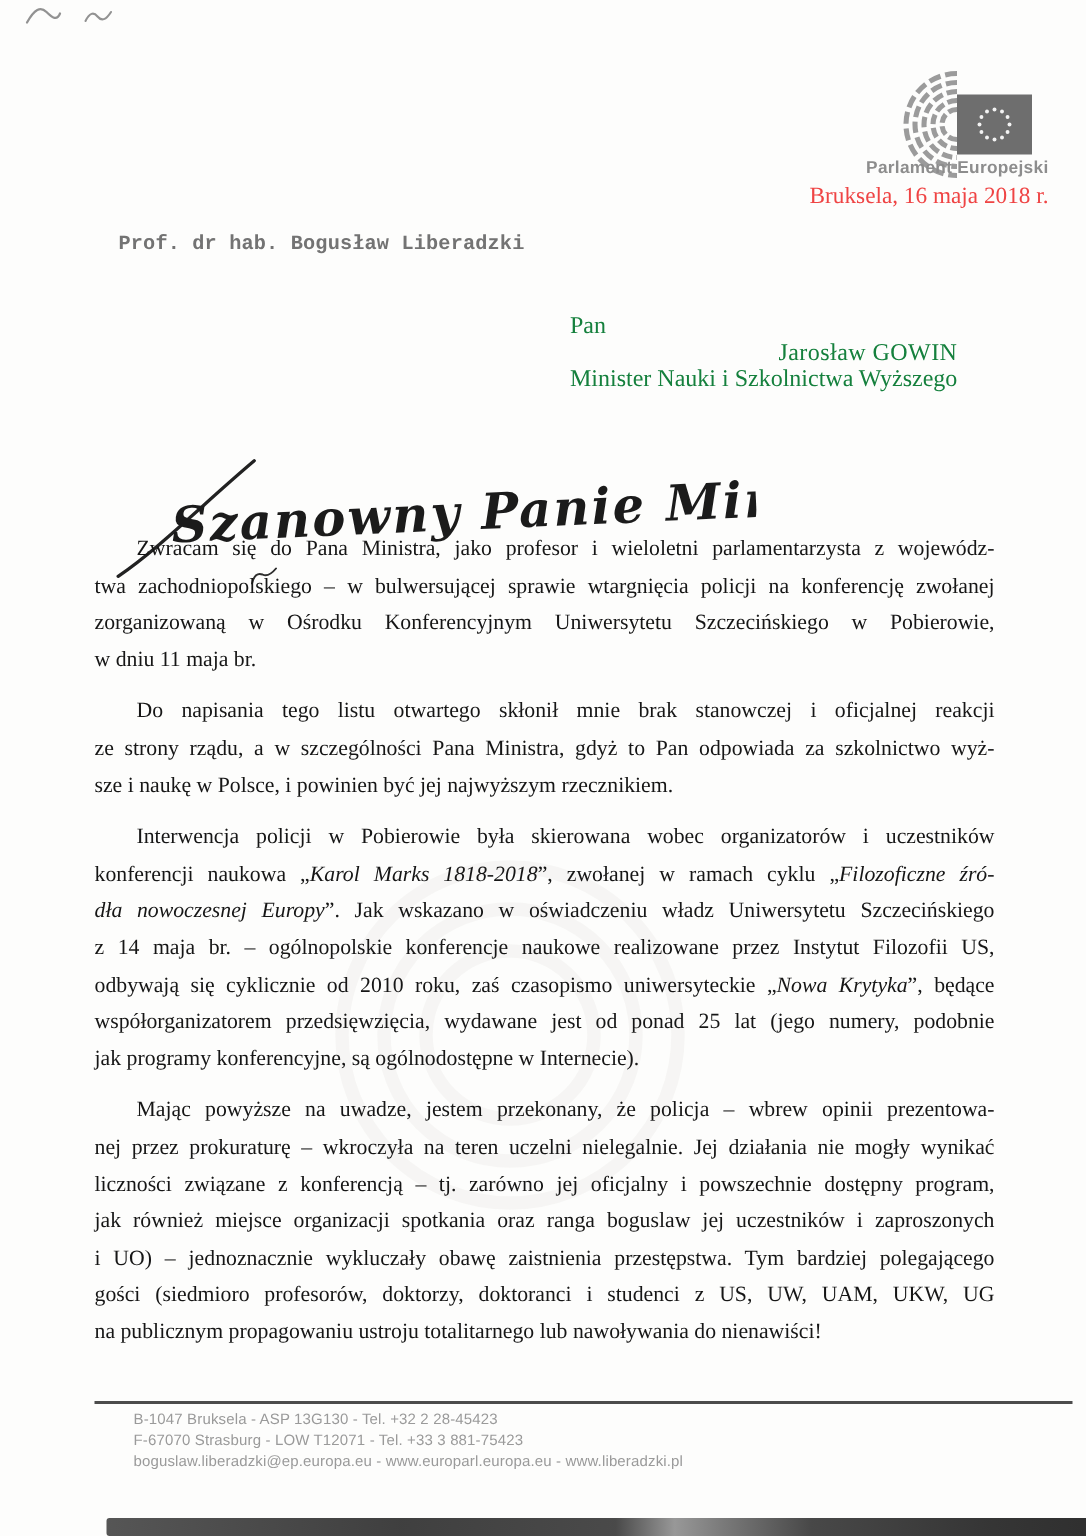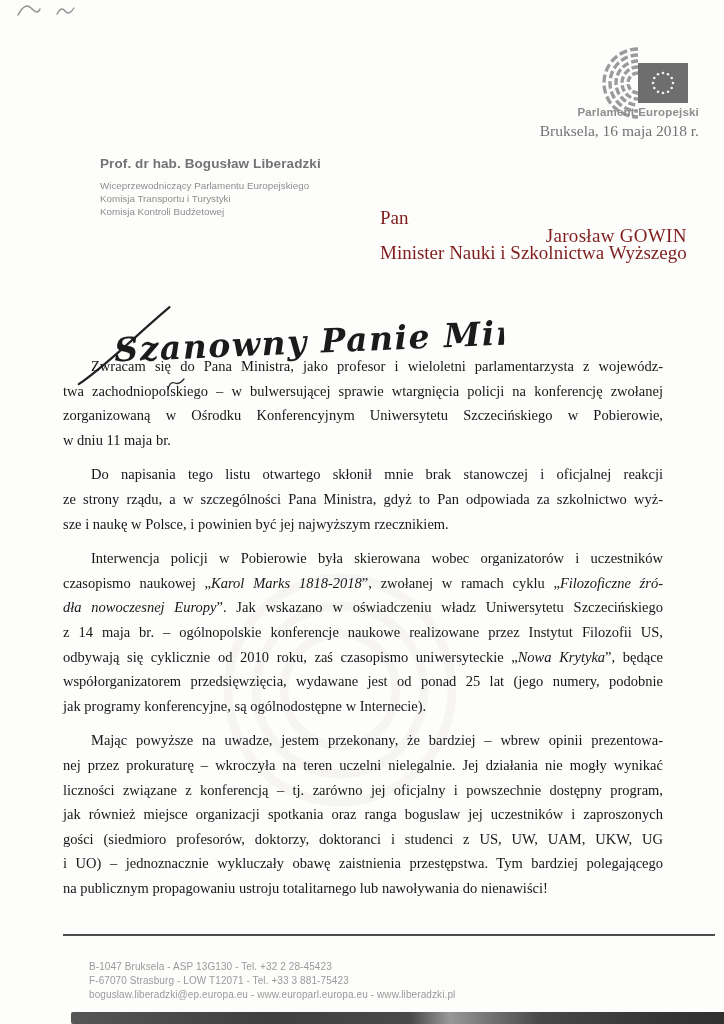--- a/index.html
+++ b/index.html
@@ -7,25 +7,25 @@
     position:relative;width:724px;height:1024px;background:#fdfdfc;overflow:hidden;
     font-family:"Liberation Serif",serif;color:#1d1d1d;
   }
   
   .logo-block{position:absolute;top:46px;right:28px;width:128px;height:76px;}
   .logo-caption{
     position:absolute;top:106px;right:25px;text-align:right;
     font-family:"Liberation Sans",sans-serif;font-weight:700;font-size:11.5px;
     color:#8d8d8d;letter-spacing:.2px;
   }
-  .date-line{position:absolute;top:122px;right:25px;font-size:15.5px;color:#737373;text-align:right;}
-  .sender{position:absolute;left:100px;top:156px;font-family:Liberation Sans, sans-serif;}
+  .date-line{position:absolute;top:122px;right:25px;font-size:15.5px;color:#ef4444;text-align:right;}
+  .sender{position:absolute;left:79px;top:156px;font-family:Liberation Mono, monospace;}
   .sender-name{font-size:13.5px;font-weight:700;color:#737373;letter-spacing:.1px;}
   .sender-titles{margin-top:9px;font-size:9.8px;color:#8e8e8e;line-height:12.8px;}
-  .recipient{position:absolute;left:380px;top:209px;font-size:19px;line-height:17.6px;color:#7f1d1d;}
+  .recipient{position:absolute;left:380px;top:209px;font-size:16px;line-height:17.6px;color:#15803d;}
   .recipient .bold{font-weight:400;letter-spacing:.3px;text-align:right;}
   
   .salutation{position:absolute;left:74px;top:297px;width:430px;height:84px;transform:rotate(-2.5deg);}
   .salutation text{
     font-family:"DejaVu Serif",serif;font-style:italic;font-weight:600;
     font-size:33px;fill:#1b1b1b;letter-spacing:1.5px;
   }
   .correction-mark{position:absolute;left:166px;top:378px;}
   .scan-mark{position:absolute;opacity:.75;}
   .scan-mark.m1{left:16px;top:2px;}
@@ -34,21 +34,21 @@
   .body-text{position:absolute;left:63px;top:354px;width:600px;font-size:14.5px;line-height:24.6px;color:#161616;}
   .para{margin-bottom:10px;}
   .line{text-align:justify;text-align-last:justify;}
   .line.lastline{text-align-last:left;}
   .line.first{text-indent:28px;}
   .it{font-style:italic;}
   .watermark{position:absolute;left:205px;top:555px;opacity:.55;pointer-events:none;}
   
   .footer-rule{position:absolute;left:63px;top:934px;width:652px;height:1.6px;background:#4c4c4c;}
   .footer{
-    position:absolute;left:89px;top:960px;font-family:"Liberation Sans",sans-serif;
+    position:absolute;left:89px;top:940px;font-family:"Liberation Sans",sans-serif;
     font-size:10px;color:#9a9a9a;line-height:13.8px;letter-spacing:.1px;
   }
   .bottom-bar{
     position:absolute;left:71px;top:1012px;height:12px;width:653px;border-radius:2px 0 0 2px;
     background:linear-gradient(90deg,#474747 0%,#2f2f2f 30%,#3a3a3a 52%,#8f8f8f 58%,#6e6e6e 63%,#383838 72%,#242424 90%,#1e1e1e 100%);
     opacity:.92;
   }
 </style>
 </head>
 <body>
@@ -87,25 +87,20 @@
           <circle cx="103.7" cy="32" r="1.3"></circle>
       </g>
     </svg>
   </div>
   <div class="logo-caption">Parlament Europejski</div>
 
   <div class="date-line">Bruksela, 16 maja 2018 r.</div>
 
   <div class="sender">
     <div class="sender-name">Prof. dr hab. Bogusław Liberadzki</div>
-    <div class="sender-titles">
-      <div>Wiceprzewodniczący Parlamentu Europejskiego</div>
-      <div>Komisja Transportu i Turystyki</div>
-      <div>Komisja Kontroli Budżetowej</div>
-    </div>
   </div>
 
   <div class="recipient">
     <div>Pan</div>
     <div class="bold">Jarosław GOWIN</div>
     <div>Minister Nauki i Szkolnictwa Wyższego</div>
   </div>
 
   <svg class="salutation" viewBox="0 0 430 84">
     <path d="M3 78 C32 60,62 32,97 5" fill="none" stroke="#222222" stroke-width="2.2" stroke-linecap="round"></path>
@@ -131,34 +126,34 @@
         <div class="line"><span>zorganizowaną w Ośrodku Konferencyjnym Uniwersytetu Szczecińskiego w Pobierowie,</span></div>
         <div class="line lastline"><span>w dniu 11 maja br.</span></div>
       </div>
       <div class="para">
         <div class="line first"><span>Do napisania tego listu otwartego skłonił mnie brak stanowczej i oficjalnej reakcji</span></div>
         <div class="line"><span>ze strony rządu, a w szczególności Pana Ministra, gdyż to Pan odpowiada za szkolnictwo wyż-</span></div>
         <div class="line lastline"><span>sze i naukę w Polsce, i powinien być jej najwyższym rzecznikiem.</span></div>
       </div>
       <div class="para">
         <div class="line first"><span>Interwencja policji w Pobierowie była skierowana wobec organizatorów i uczestników</span></div>
-        <div class="line"><span>czasopismo naukowej „</span><span class="it">Karol Marks 1818-2018</span><span>”, zwołanej w ramach cyklu „</span><span class="it">Filozoficzne źró-</span></div>
+        <div class="line"><span>konferencji naukowa „</span><span class="it">Karol Marks 1818-2018</span><span>”, zwołanej w ramach cyklu „</span><span class="it">Filozoficzne źró-</span></div>
         <div class="line"><span class="it">dła nowoczesnej Europy</span><span>”. Jak wskazano w oświadczeniu władz Uniwersytetu Szczecińskiego</span></div>
         <div class="line"><span>z 14 maja br. – ogólnopolskie konferencje naukowe realizowane przez Instytut Filozofii US,</span></div>
         <div class="line"><span>odbywają się cyklicznie od 2010 roku, zaś czasopismo uniwersyteckie „</span><span class="it">Nowa Krytyka</span><span>”, będące</span></div>
         <div class="line"><span>współorganizatorem przedsięwzięcia, wydawane jest od ponad 25 lat (jego numery, podobnie</span></div>
         <div class="line lastline"><span>jak programy konferencyjne, są ogólnodostępne w Internecie).</span></div>
       </div>
       <div class="para">
-        <div class="line first"><span>Mając powyższe na uwadze, jestem przekonany, że bardziej – wbrew opinii prezentowa-</span></div>
+        <div class="line first"><span>Mając powyższe na uwadze, jestem przekonany, że policja – wbrew opinii prezentowa-</span></div>
         <div class="line"><span>nej przez prokuraturę – wkroczyła na teren uczelni nielegalnie. Jej działania nie mogły wynikać</span></div>
         <div class="line"><span>liczności związane z konferencją – tj. zarówno jej oficjalny i powszechnie dostępny program,</span></div>
         <div class="line"><span>jak również miejsce organizacji spotkania oraz ranga boguslaw jej uczestników i zaproszonych</span></div>
+        <div class="line"><span>i UO) – jednoznacznie wykluczały obawę zaistnienia przestępstwa. Tym bardziej polegającego</span></div>
         <div class="line"><span>gości (siedmioro profesorów, doktorzy, doktoranci i studenci z US, UW, UAM, UKW, UG</span></div>
-        <div class="line"><span>i UO) – jednoznacznie wykluczały obawę zaistnienia przestępstwa. Tym bardziej polegającego</span></div>
         <div class="line lastline"><span>na publicznym propagowaniu ustroju totalitarnego lub nawoływania do nienawiści!</span></div>
       </div>
     </div>
 
   <div class="footer-rule"></div>
   <div class="footer">
     <div>B-1047 Bruksela - ASP 13G130 - Tel. +32 2 28-45423</div>
     <div>F-67070 Strasburg - LOW T12071 - Tel. +33 3 881-75423</div>
     <div>boguslaw.liberadzki@ep.europa.eu - www.europarl.europa.eu - www.liberadzki.pl</div>
   </div>

